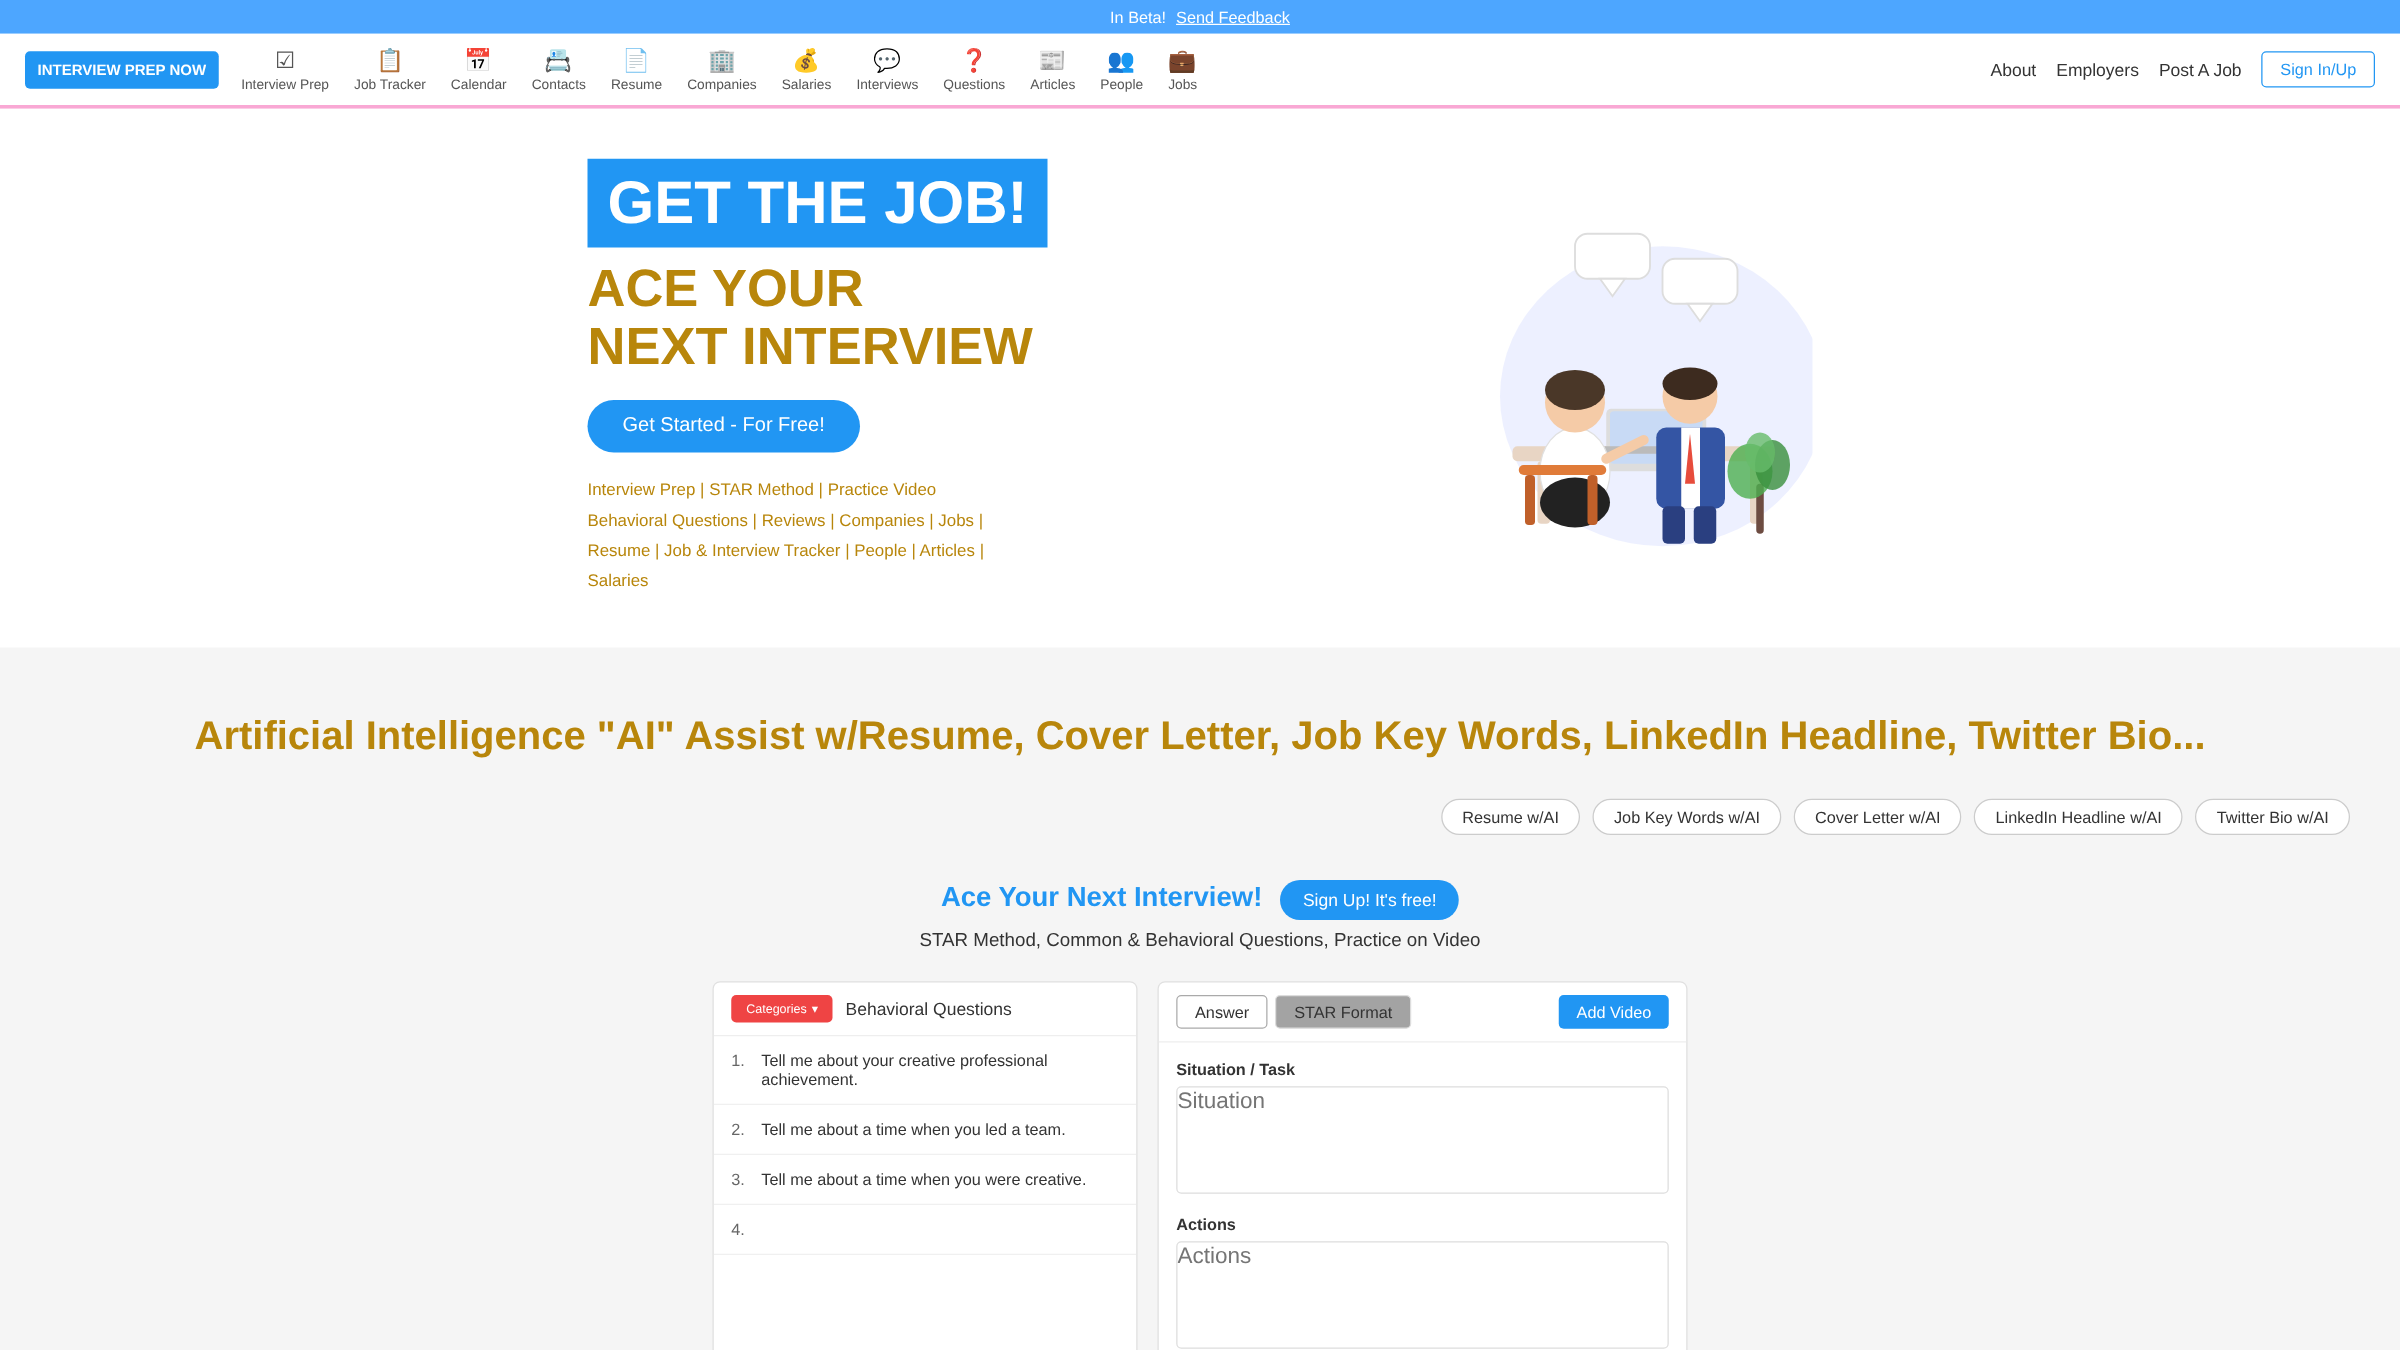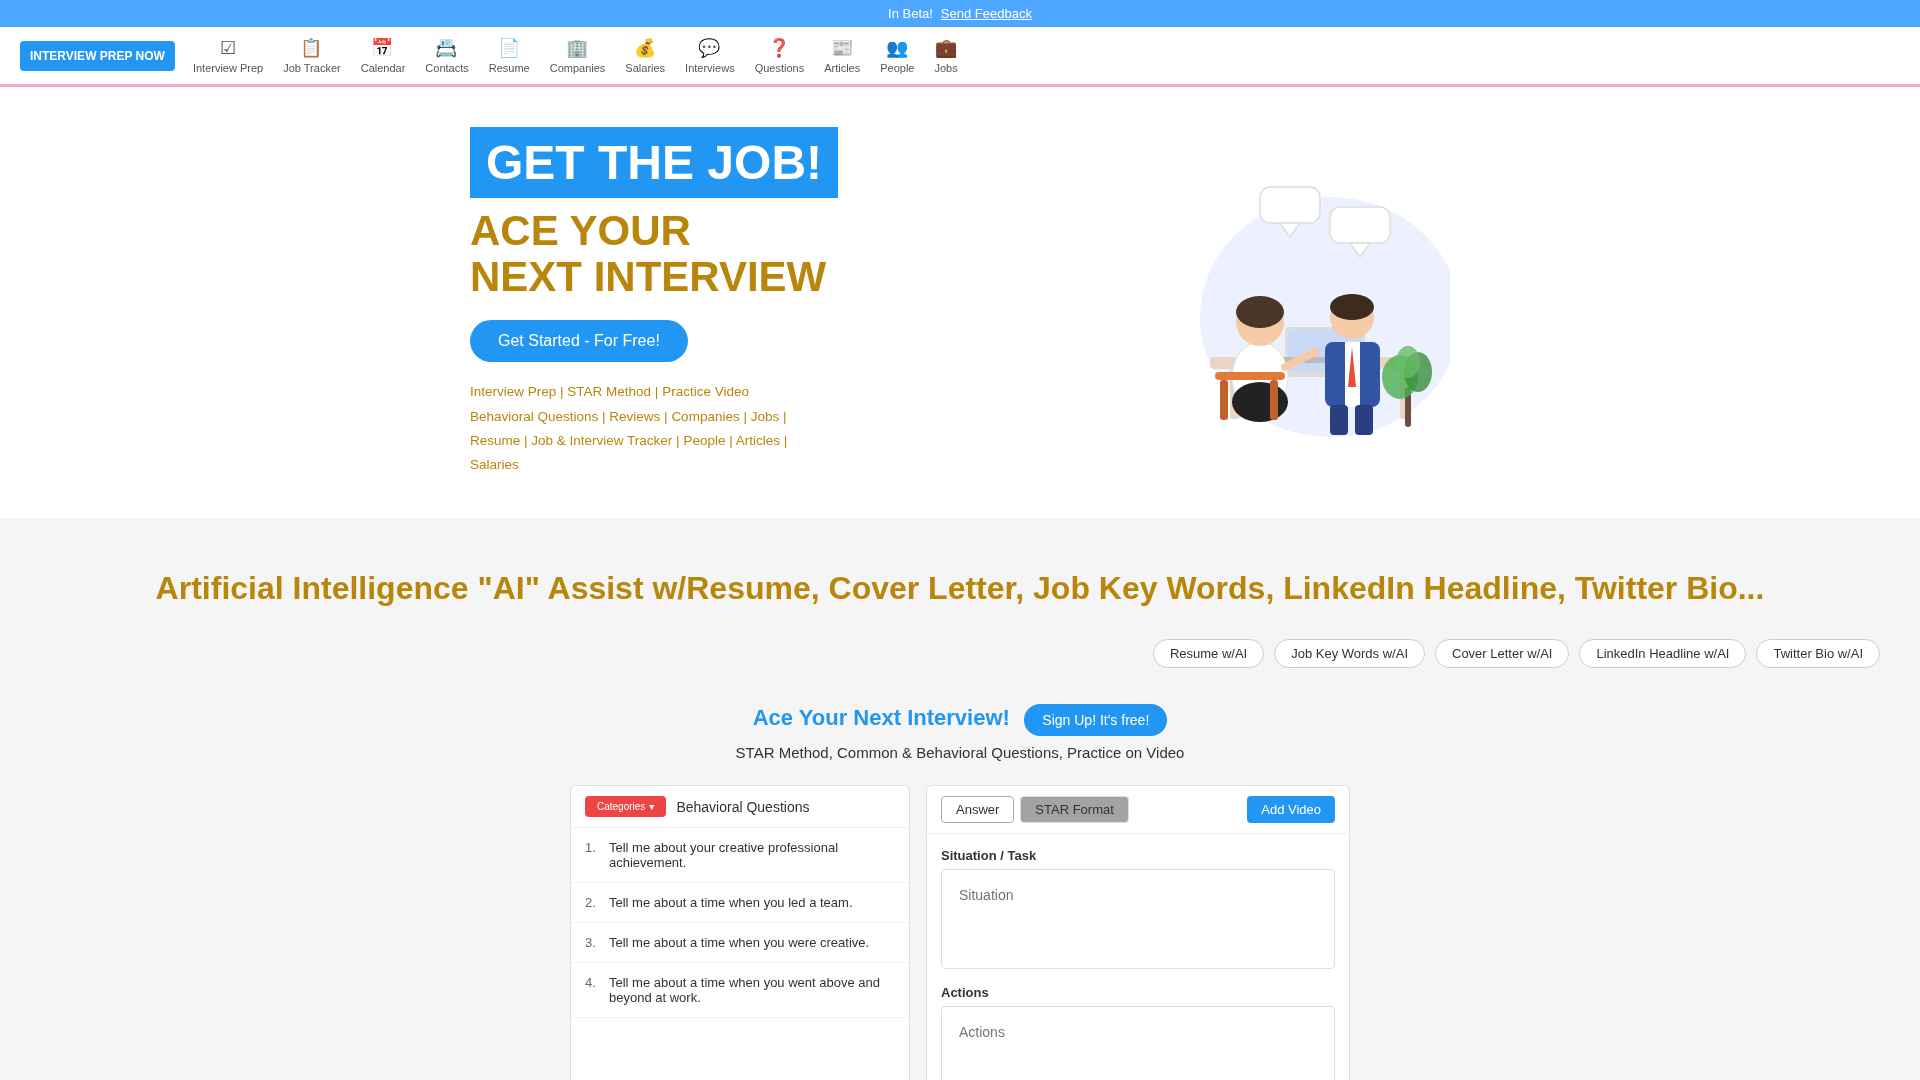--- a/index.html
+++ b/index.html
@@ -288,22 +288,22 @@
     .field-label {
       font-size: 13px;
       font-weight: 600;
       color: #333;
       margin-bottom: 6px;
     }
     .star-textarea {
       width: 100%;
       border: 1px solid #ddd;
       border-radius: 4px;
-      padding: 17px;
-      font-size: 14px;
+      padding: 0;
+      font-size: 18px;
       color: #999;
       resize: none;
       outline: none;
       margin-bottom: 12px;
       font-family: inherit;
     }
   </style>
 </head>
 <body>
 
@@ -358,20 +358,26 @@
       </a>
       <a class="nav-item">
         <span class="nav-icon">👥</span>
         <span>People</span>
       </a>
       <a class="nav-item">
         <span class="nav-icon">💼</span>
         <span>Jobs</span>
       </a>
     </div>
+  </div>
+  <div class="nav-right">
+    <a>About</a>
+    <a>Employers</a>
+    <a>Post A Job</a>
+    <button class="btn-signin">Sign In/Up</button>
   </div>
 </nav>
 
 <section class="hero">
   <div class="hero-text">
     <div class="hero-headline-box">GET THE JOB!</div>
     <div class="hero-sub">
       <span>ACE YOUR</span><br>
       <span>NEXT INTERVIEW</span>
     </div>
@@ -484,21 +490,20 @@
         <div class="question-item">
           <span class="q-num">2.</span>
           <span>Tell me about a time when you led a team.</span>
         </div>
         <div class="question-item">
           <span class="q-num">3.</span>
           <span>Tell me about a time when you were creative.</span>
         </div>
         <div class="question-item">
           <span class="q-num">4.</span>
-          <span>Tell me about a time when you went above and beyond at work.</span>
         </div>
       </div>
     </div>
 
     <div class="right-panel">
       <div class="right-panel-header">
         <div class="tab-group">
           <button class="tab-btn active">Answer</button>
           <button class="tab-btn">STAR Format</button>
         </div>

